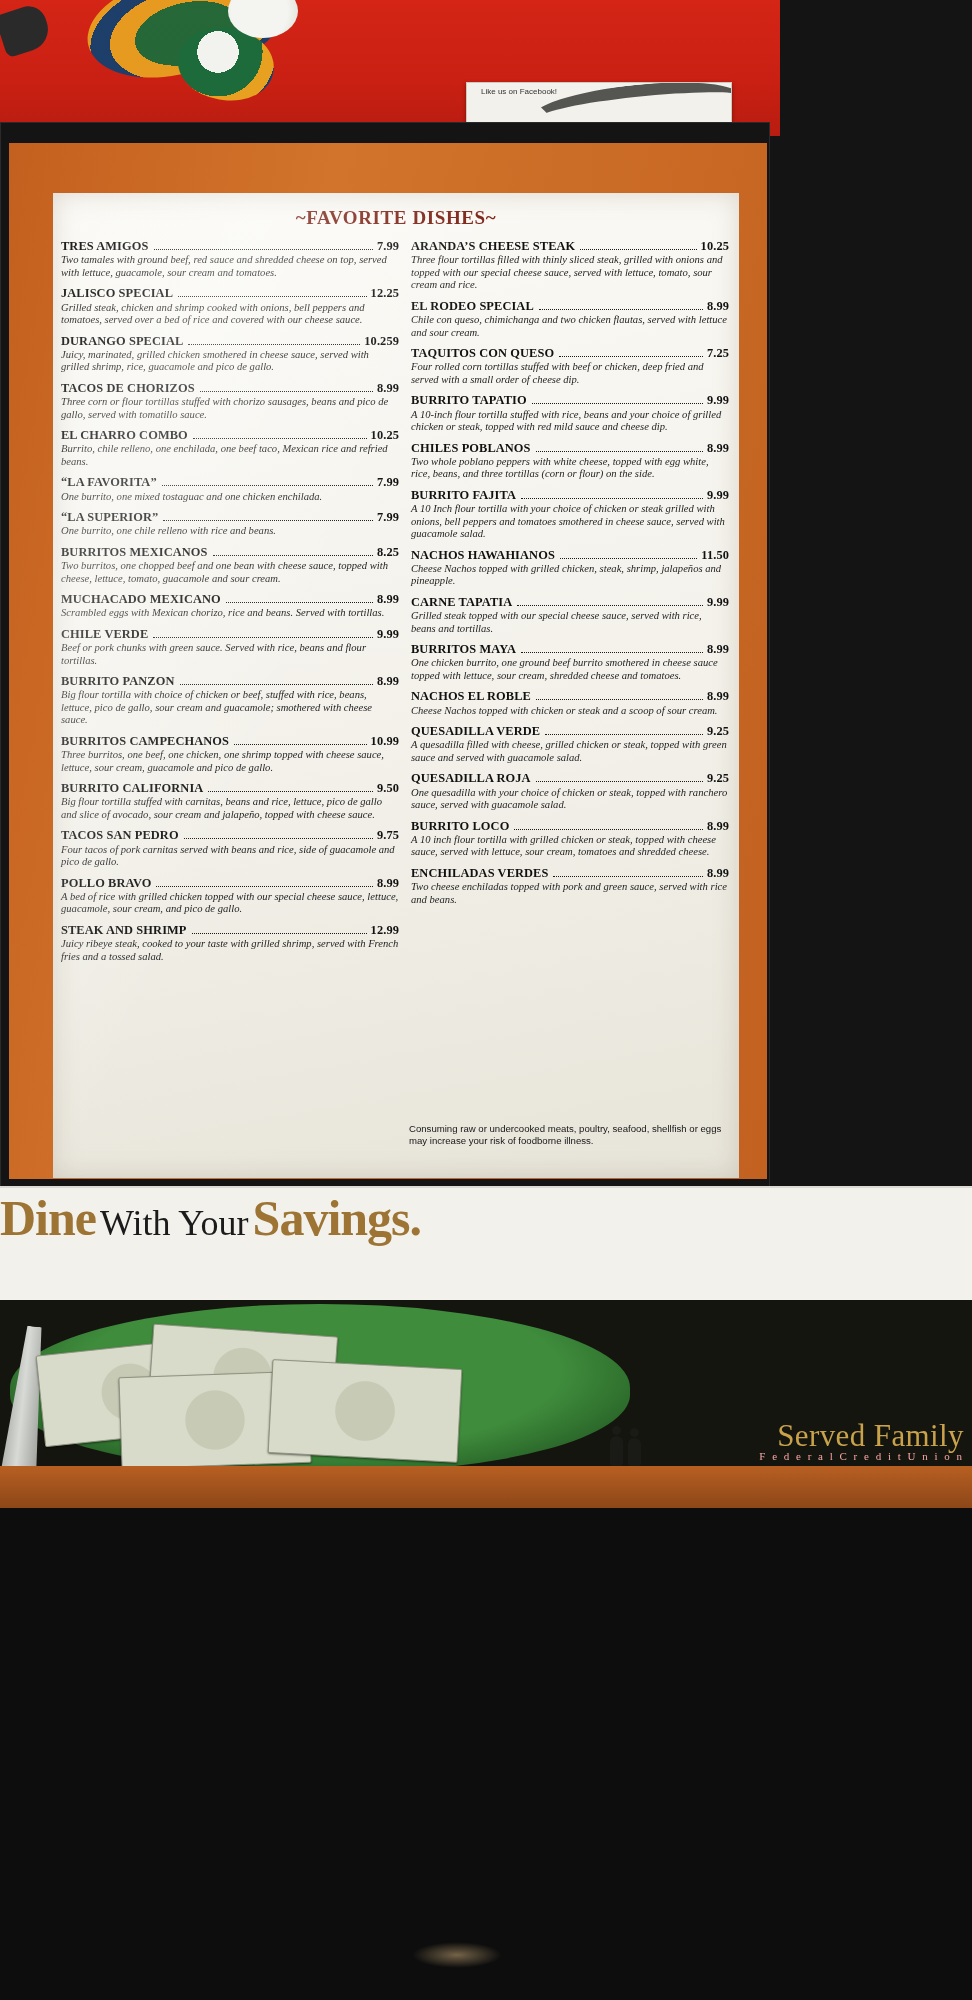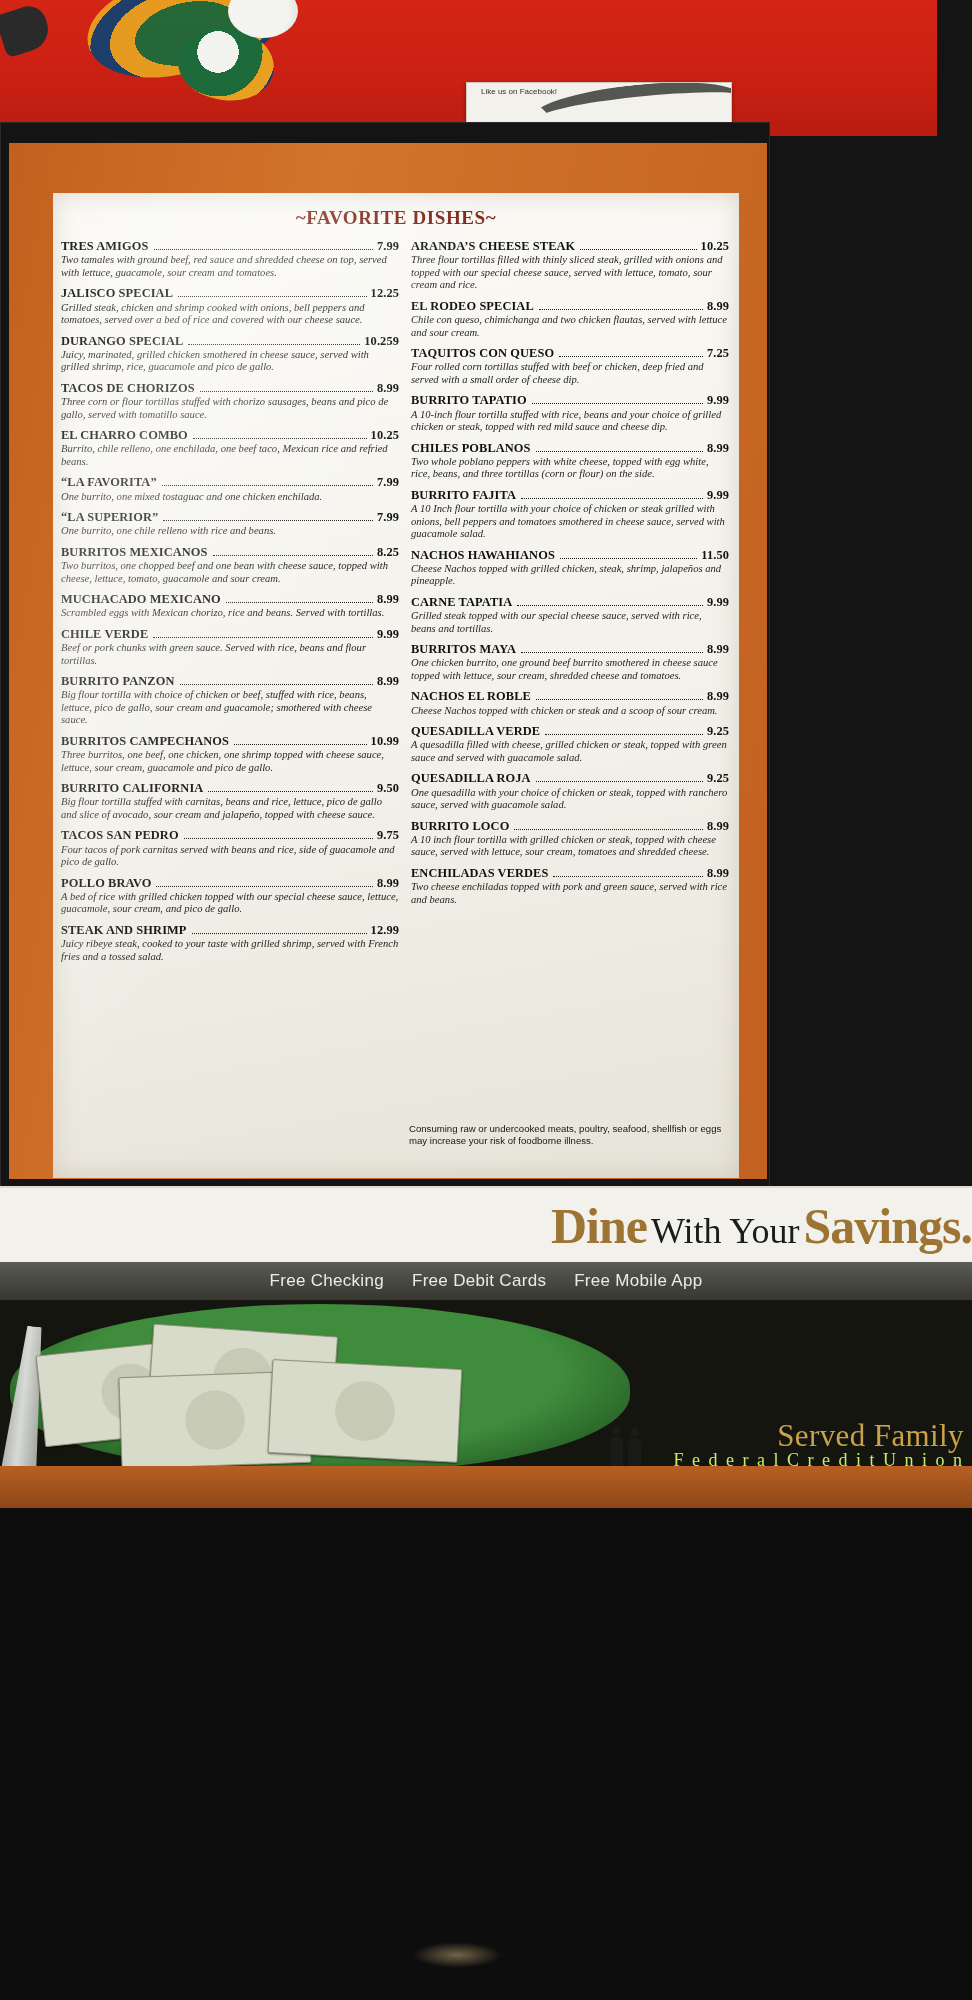--- a/index.html
+++ b/index.html
@@ -7,21 +7,21 @@
   body {
     width: 972px; height: 2000px;
     background: #141414;
     font-family: "Liberation Serif", serif;
     overflow: hidden;
     position: relative;
   }
 
   
   .table-top {
-    position:absolute; left:0; top:0; width:937px; height:136px;
+    position:absolute; left:0; top:0; width:780px; height:136px;
     background: linear-gradient(180deg,#d42516 0%, #c92013 60%, #b81c10 100%);
   }
   .deco-sombrero {
     position:absolute; left:86px; top:-24px; width:200px; height:96px;
     background: radial-gradient(ellipse at 50% 60%, #1d6b3a 0 38%, #e8a020 38% 56%, #15406f 56% 70%, #e8a020 70% 84%, #1d6b3a 84% 100%);
     border-radius: 50%/60%;
     transform: rotate(-12deg);
     opacity: .95;
   }
   .deco-ball {
@@ -132,22 +132,22 @@
 
   
   .ad {
     position:absolute; left:0; top:1186px; width:972px; height:280px;
     background:#f2f1ec;
     overflow:hidden;
     border-top:2px solid #dcdad2;
   }
   .ad-head {
     position:relative; height:72px;
-    text-align:right;
-    padding-top:9px;
+    text-align:left;
+    padding-top:1px;
     font-family:"Liberation Serif", serif;
   }
   .ad-head .w1 { font-size:50px; font-weight:bold; color:#9d7434; letter-spacing:-1px;}
   .ad-head .w2 { font-size:36px; color:#1b1b1b; }
   .ad-head .w3 { font-size:50px; font-weight:bold; color:#9d7434; letter-spacing:-1px;}
   .ad-sub {
     position:absolute; left:0; top:74px; width:972px; height:38px;
     background: linear-gradient(180deg,#5b5b57,#37372f);
     color:#eceae3;
     font-family:"Liberation Sans", sans-serif;
@@ -179,21 +179,21 @@
     position:absolute; left:-6px; top:26px; width:64px; height:150px;
     background: linear-gradient(90deg,#8a8c88,#d8dad6 45%, #7b7d79);
     transform: rotate(6deg);
     clip-path: polygon(40% 0, 62% 0, 78% 100%, 22% 100%);
   }
   .ad-right {
     position:absolute; right:8px; top:118px; width:350px; text-align:right;
     color:#e7e3d8; font-family:"Liberation Serif", serif;
   }
   .ff-name { font-size:31px; color:#c9a24a; letter-spacing:.4px; }
-  .ff-sub { font-size:18px; color:#bef264; letter-spacing:2px; margin-top:-4px;text-align:right;}
+  .ff-sub { font-size:11px; color:#fca5a5; letter-spacing:2px; margin-top:-4px;text-align:right;}
   .ff-people {
     position:absolute; left:-8px; top:4px; width:46px; height:44px;
   }
   .ff-people span {
     position:absolute; bottom:0; width:13px; height:30px; background:#1a1a16;
     border-radius: 6px 6px 2px 2px;
   }
   .ff-people span::before{
     content:""; position:absolute; left:2px; top:-10px; width:9px; height:9px;
     background:#1a1a16; border-radius:50%;
@@ -521,25 +521,20 @@
     </div>
   </div>
 </div>
 
 <div class="ad">
   <div class="ad-head">
     <span class="w1">Dine</span>
     <span class="w2">With Your</span>
     <span class="w3">Savings.</span>
   </div>
-  <div class="ad-sub">
-    <span>Free Checking</span>
-    <span>Free Debit Cards</span>
-    <span>Free Mobile App</span>
-  </div>
   <div class="ad-body">
     <div class="green-plate"></div>
     <div class="knife"></div>
     <div class="bill b1"></div>
     <div class="bill b2"></div>
     <div class="bill b3"></div>
     <div class="bill b4"></div>
 
     <div class="ad-right">
       <div class="ff-people">

